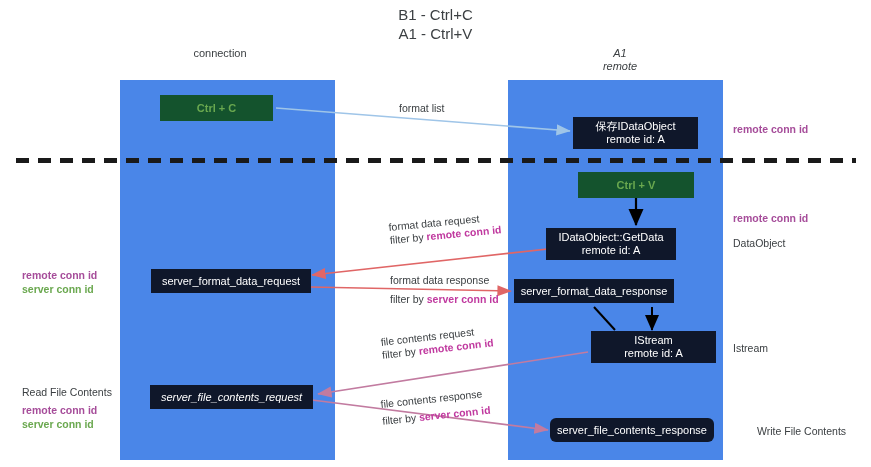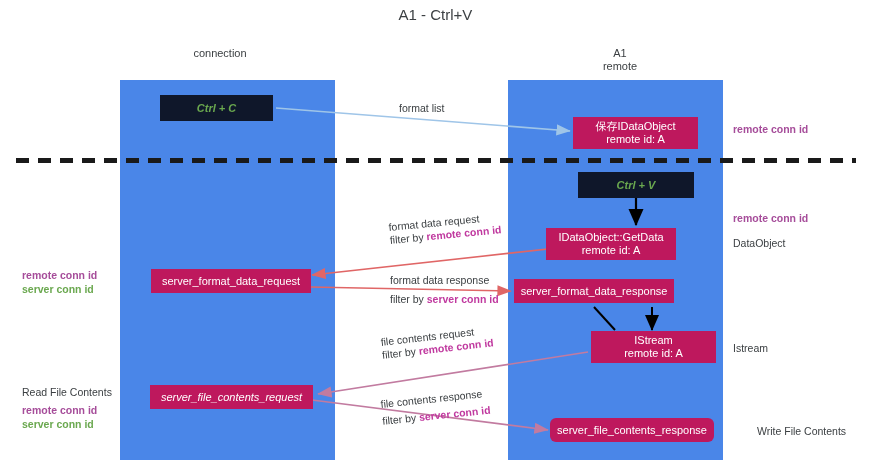--- a/index.html
+++ b/index.html
@@ -10,44 +10,45 @@
   svg#wires{position:absolute;left:0;top:0;width:871px;height:467px;pointer-events:none;}
 
   .title{width:871px;text-align:center;top:5px;font-size:15px;line-height:19px;color:#3c4043;}
 
   .colhead{text-align:center;font-size:11px;line-height:13px;color:#3c4043;}
 
   .lane{background:#4a86e8;}
 
   .node{box-sizing:border-box;display:flex;flex-direction:column;align-items:center;
         justify-content:center;text-align:center;color:#ffffff;font-size:11px;line-height:13px;}
-  .node.orange{background:#be185d;justify-content:center;}
-  .node.green{background:#0f172a;font-style:italic;}
+  .node.orange{background:#0f172a;justify-content:center;}
+  .node.green{background:#14532d;}
 
   .edgelabel{font-size:10.5px;line-height:13px;color:#3c4043;white-space:nowrap;}
   .edgelabel .hl-purple{color:#c0399f;font-weight:bold;}
   .sidelabel{font-size:10.5px;line-height:14px;white-space:nowrap;}
   .purple{color:#a64d9a;font-weight:bold;}
   .green{color:#6aa84f;font-weight:bold;}
   .plain{color:#3c4043;font-weight:normal;}
   .rot{transform-origin:left top;}
 </style>
 </head>
 <body>
 
 <div id="canvas">
 
   <div class="abs title">
+    <div>B1 - Ctrl+C</div>
     <div>A1 - Ctrl+V</div>
   </div>
 
   <div class="abs colhead" style="left:150px;top:47px;width:140px;">
     <div>connection</div>
   </div>
-  <div class="abs colhead" style="left:550px;top:47px;width:140px;">
+  <div class="abs colhead" style="left:550px;top:47px;width:140px;font-style:italic;">
     <div>A1</div>
     <div>remote</div>
   </div>
 
   <div class="abs lane" style="left:120px;top:80px;width:215px;height:380px;"></div>
   <div class="abs lane" style="left:508px;top:80px;width:215px;height:380px;"></div>
 
   <svg id="wires" viewBox="0 0 871 467">
     <defs>
       <marker id="ah-blue" markerWidth="9" markerHeight="7" refX="8.5" refY="3.5" orient="auto">

